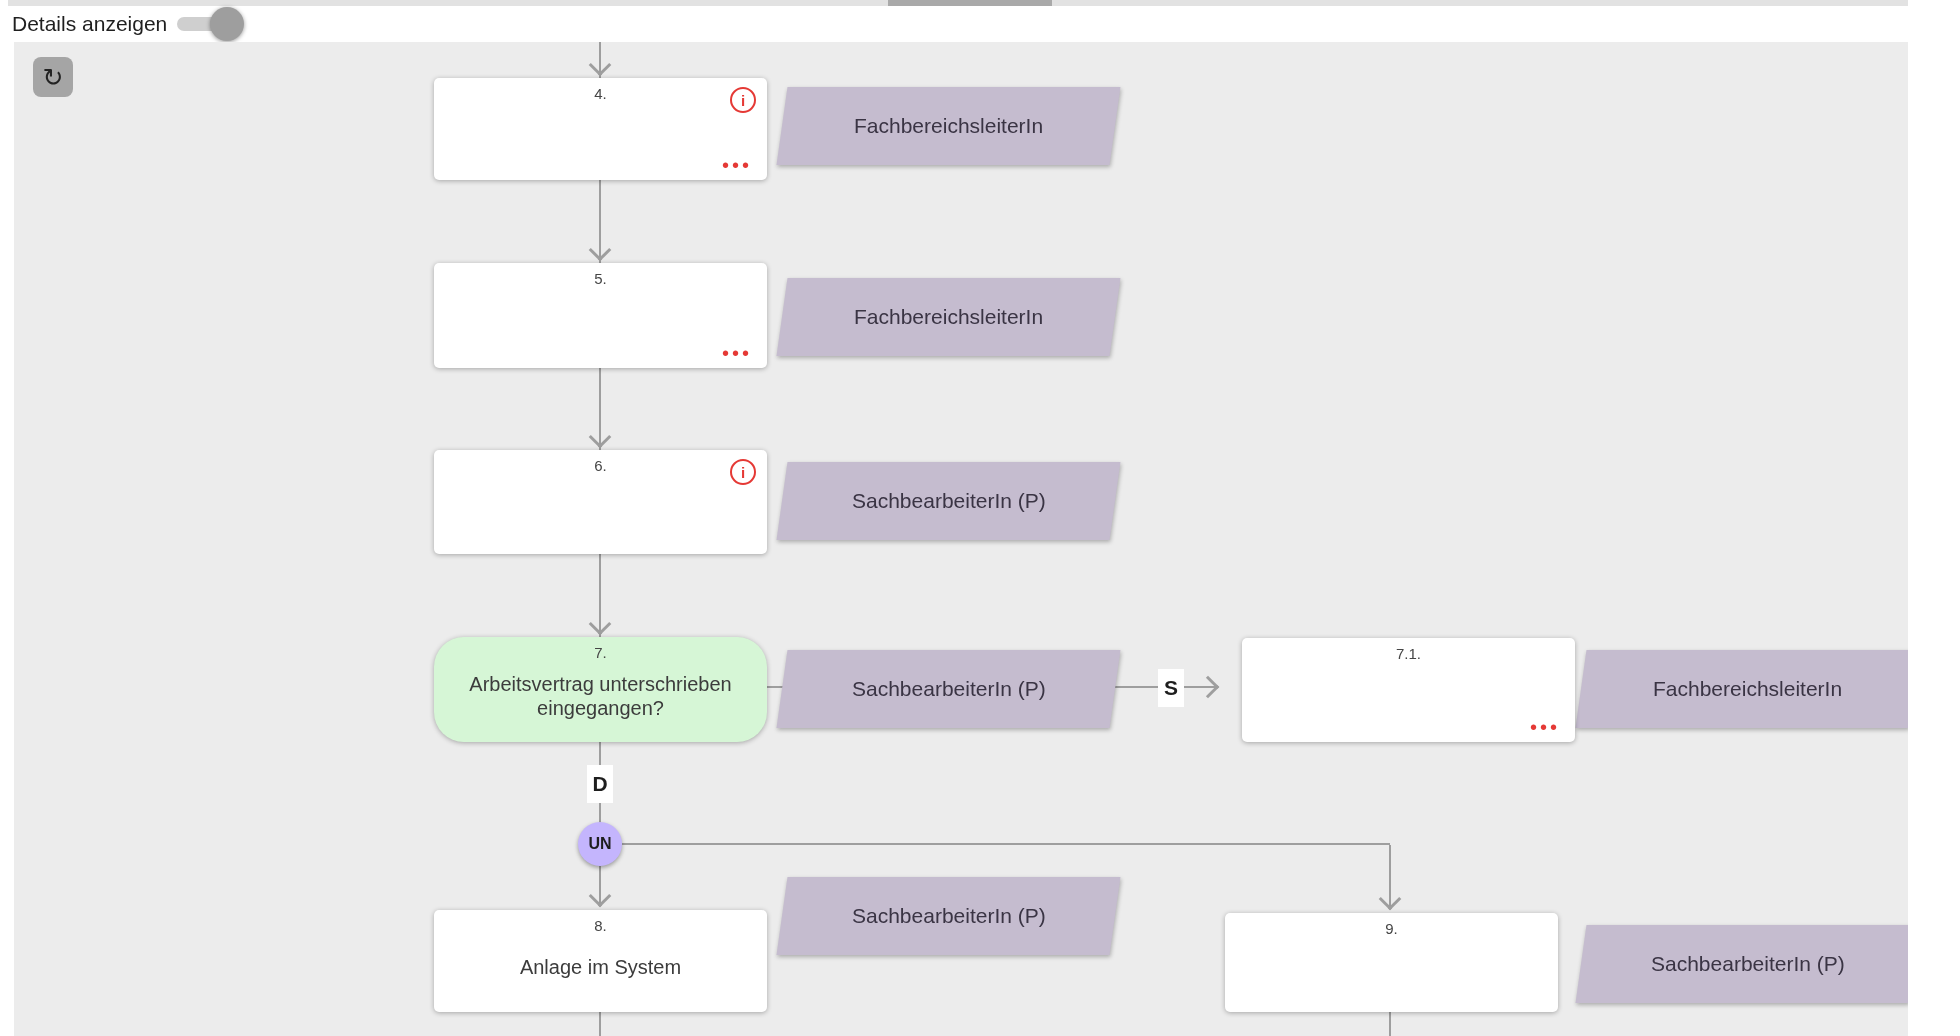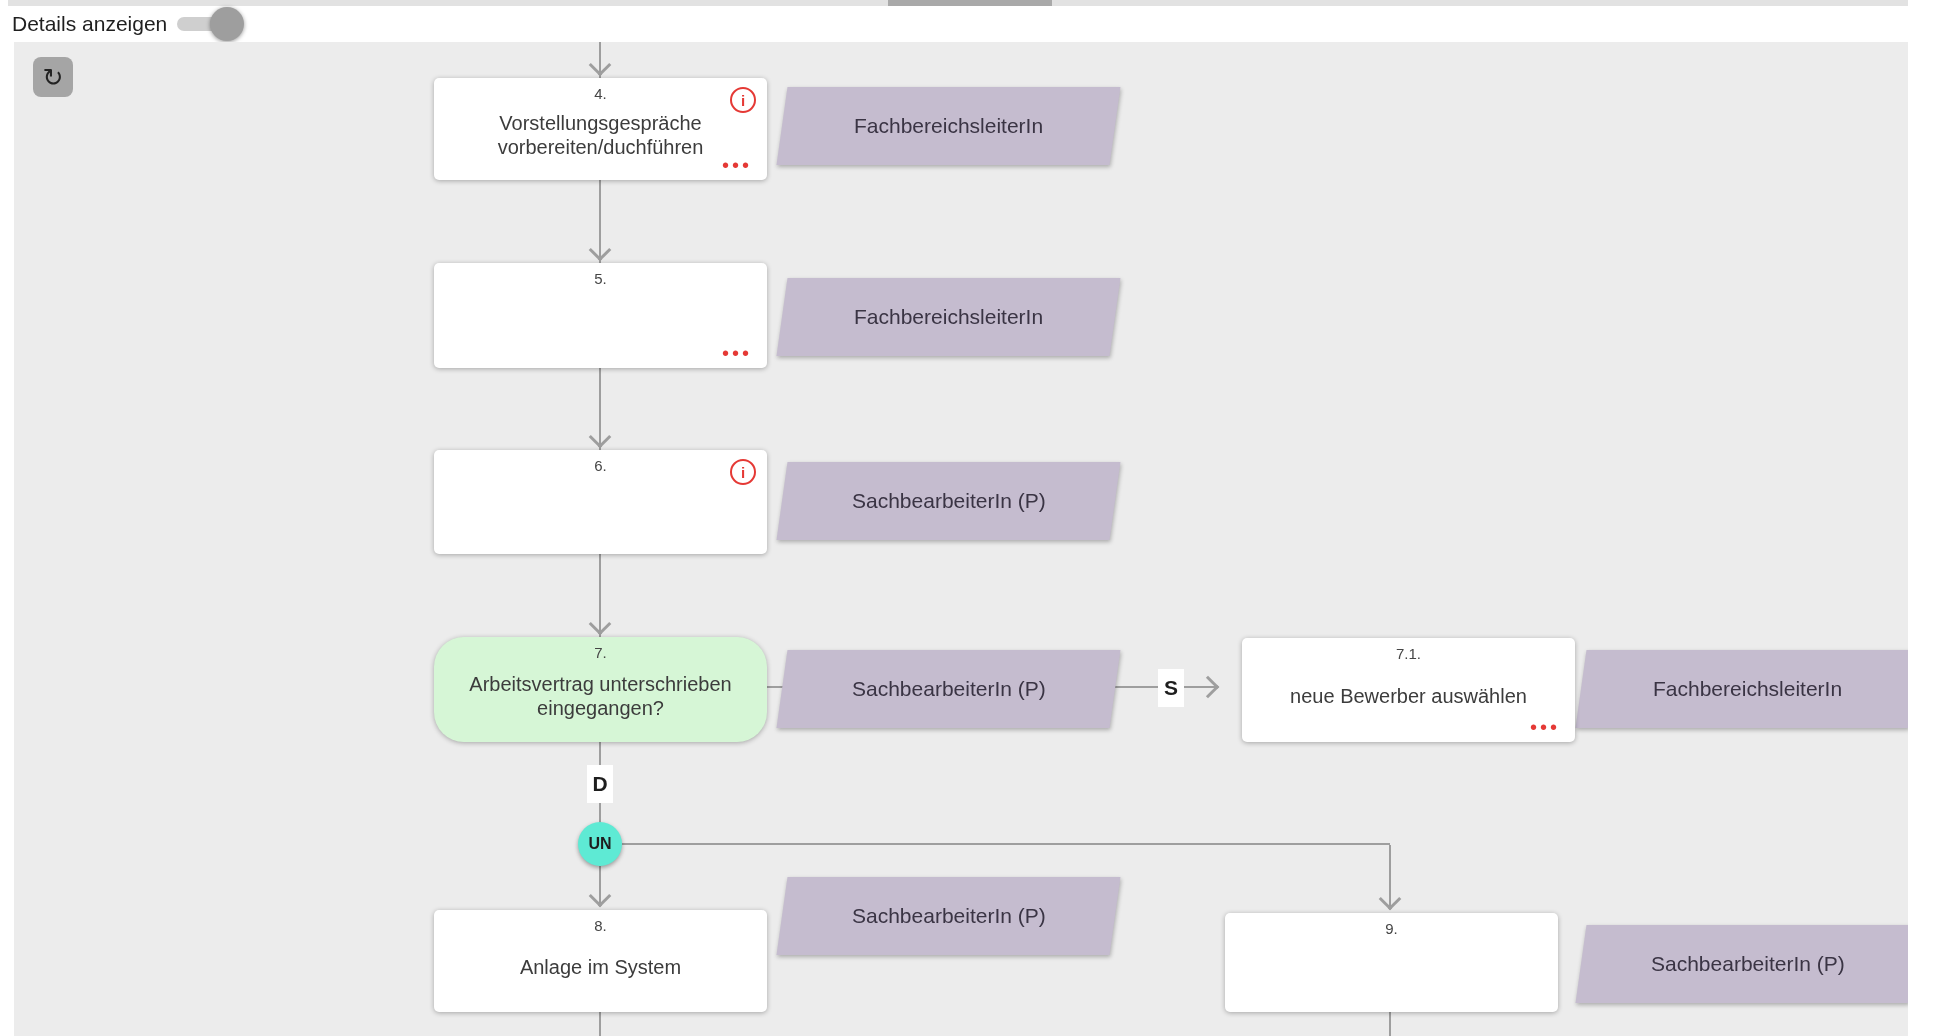--- a/index.html
+++ b/index.html
@@ -33,21 +33,21 @@
 
   .task{position:absolute;width:333px;background:#ffffff;border-radius:5px;box-shadow:0 1px 5px rgba(0,0,0,.3);display:flex;flex-direction:column;align-items:center;z-index:3;}
   .task .num{margin-top:7px;font-size:15px;color:#454545;}
   .task .ttl{flex:1;display:flex;align-items:center;justify-content:center;text-align:center;padding:0 20px 10px 20px;font-size:20px;line-height:1.18;color:#3c3c3c;}
   .task.decision{background:#d6f6d6;border-radius:30px;}
   .info{position:absolute;top:9px;right:11px;width:22px;height:22px;border:2px solid #e53935;border-radius:50%;display:flex;align-items:center;justify-content:center;z-index:4;}
   .info span{font-size:15px;color:#e53935;font-weight:bold;}
   .dots{position:absolute;right:15px;bottom:5px;color:#e53935;font-size:20px;letter-spacing:3px;line-height:1;z-index:4;}
 
   .glabel{position:absolute;width:26px;height:38px;background:#ffffff;display:flex;align-items:center;justify-content:center;font-size:21px;font-weight:bold;color:#1e1e1e;z-index:3;}
-  .uncircle{position:absolute;width:44px;height:44px;border-radius:50%;background:#5eead4;box-shadow:0 2px 4px rgba(0,0,0,.35);display:flex;align-items:center;justify-content:center;font-size:16px;font-weight:bold;color:#1e1e1e;z-index:3;}
+  .uncircle{position:absolute;width:44px;height:44px;border-radius:50%;background:#c4b5fd;box-shadow:0 2px 4px rgba(0,0,0,.35);display:flex;align-items:center;justify-content:center;font-size:16px;font-weight:bold;color:#1e1e1e;z-index:3;}
 </style>
 </head>
 <body>
 
 <div class="screen">
 
   <div class="topbar">
     <div class="thumb"></div>
   </div>
 
@@ -111,21 +111,20 @@
     </div>
   <div class="role" style="left:782px;top:877px">
       <span class="rt">SachbearbeiterIn (P)</span>
     </div>
   <div class="role" style="left:1581px;top:925px">
       <span class="rt">SachbearbeiterIn (P)</span>
     </div>
 
   <div class="task" style="left:434px;top:78px;height:102px">
     <div class="num">4.</div>
-    <div class="ttl">Vorstellungsgespräche vorbereiten/duchführen</div>
     <div class="info">
         <span>i</span>
       </div>
     <div class="dots">•••</div>
   </div>
 
   <div class="task" style="left:434px;top:263px;height:105px">
     <div class="num">5.</div>
     <div class="dots">•••</div>
   </div>
@@ -137,21 +136,20 @@
       </div>
   </div>
 
   <div class="task decision" style="left:434px;top:637px;height:105px">
     <div class="num">7.</div>
     <div class="ttl">Arbeitsvertrag unterschrieben eingegangen?</div>
   </div>
 
   <div class="task" style="left:1242px;top:638px;height:104px">
     <div class="num">7.1.</div>
-    <div class="ttl">neue Bewerber auswählen</div>
     <div class="dots">•••</div>
   </div>
 
   <div class="task" style="left:434px;top:910px;height:102px">
     <div class="num">8.</div>
     <div class="ttl">Anlage im System</div>
   </div>
 
   <div class="task" style="left:1225px;top:913px;height:99px">
     <div class="num">9.</div>

